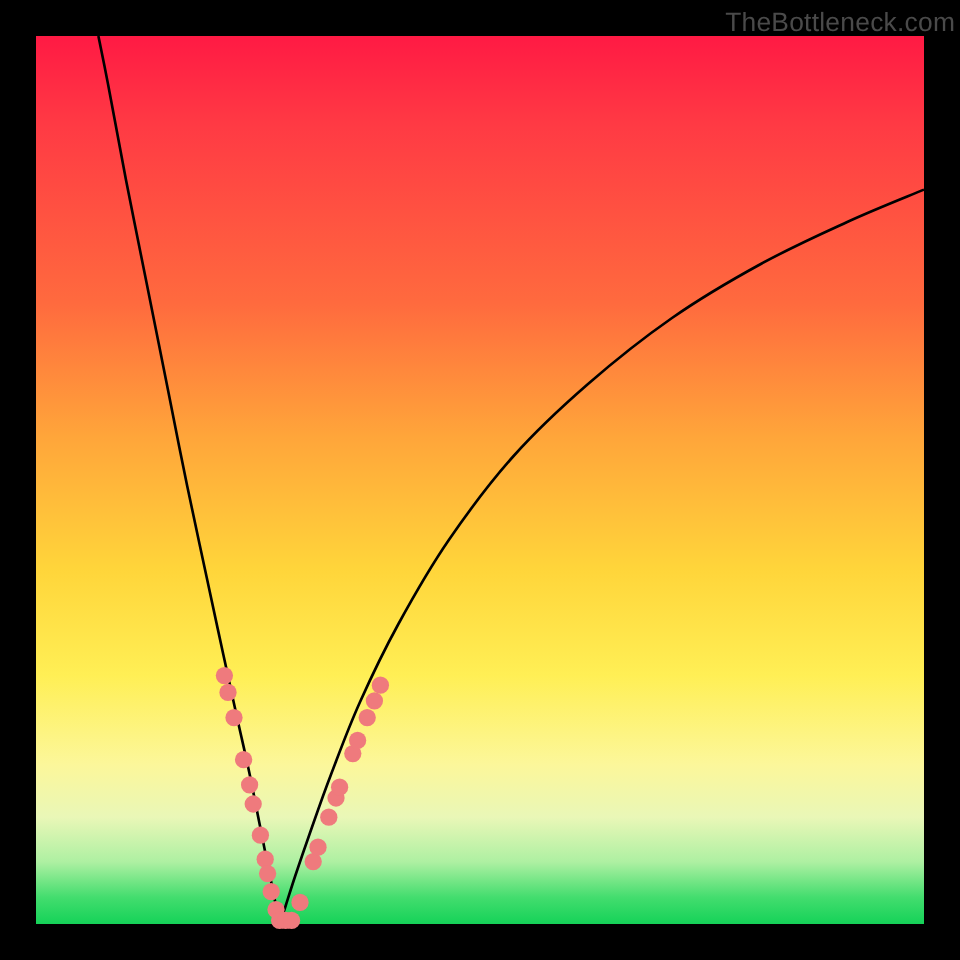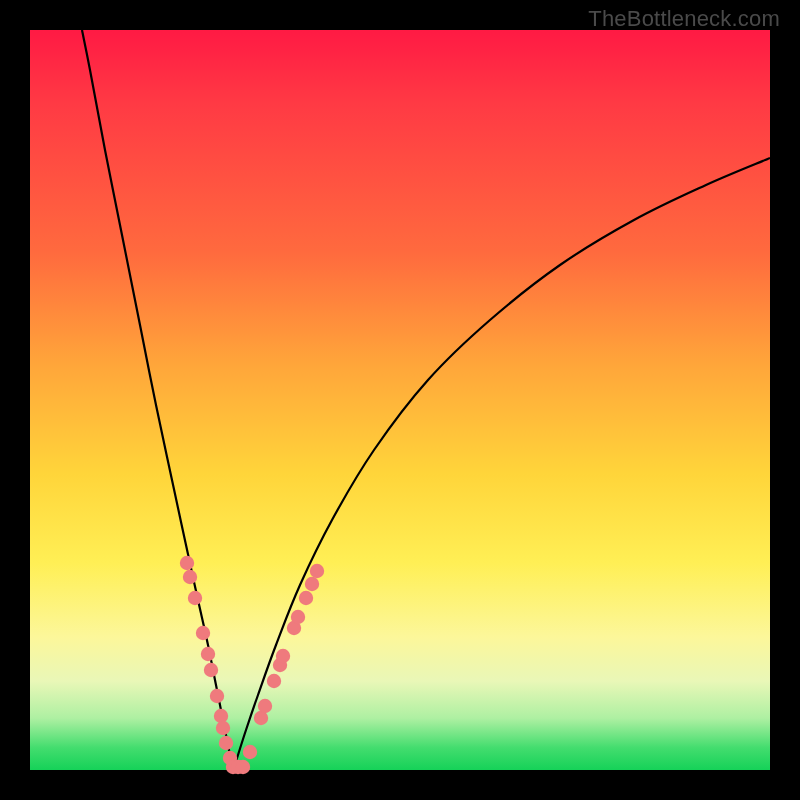--- a/index.html
+++ b/index.html
@@ -43,21 +43,21 @@
     position: absolute;
     left: 0;
     top: 0;
     width: 740px;
     height: 740px;
     overflow: visible;
   }
   .watermark {
     position: absolute;
     top: 6px;
-    right: 20px;
+    right: 4px;
     color: #4a4a4a;
     font-size: 22px;
     font-weight: 500;
     letter-spacing: 0.2px;
     user-select: none;
   }
   .curve {
     fill: none;
     stroke: #000;
     stroke-width: 2.2;

